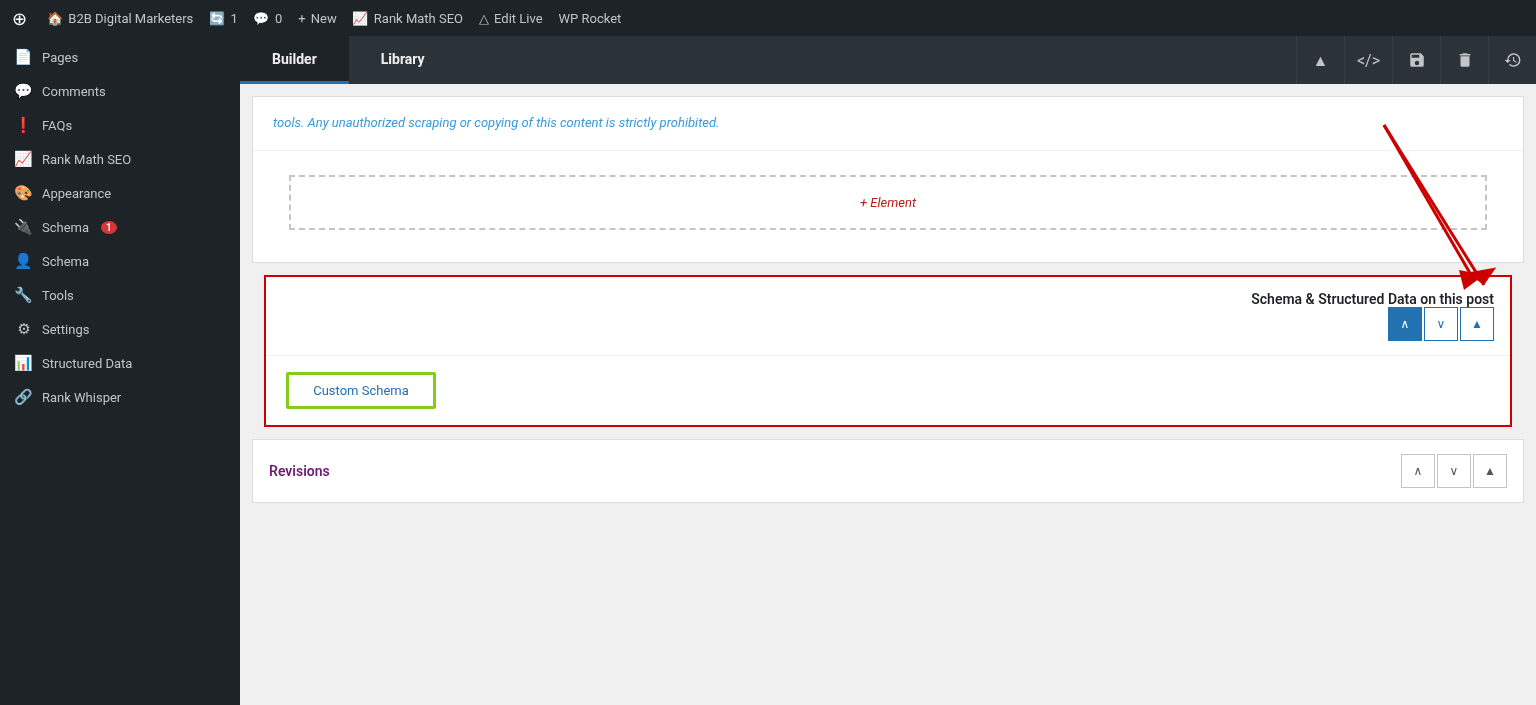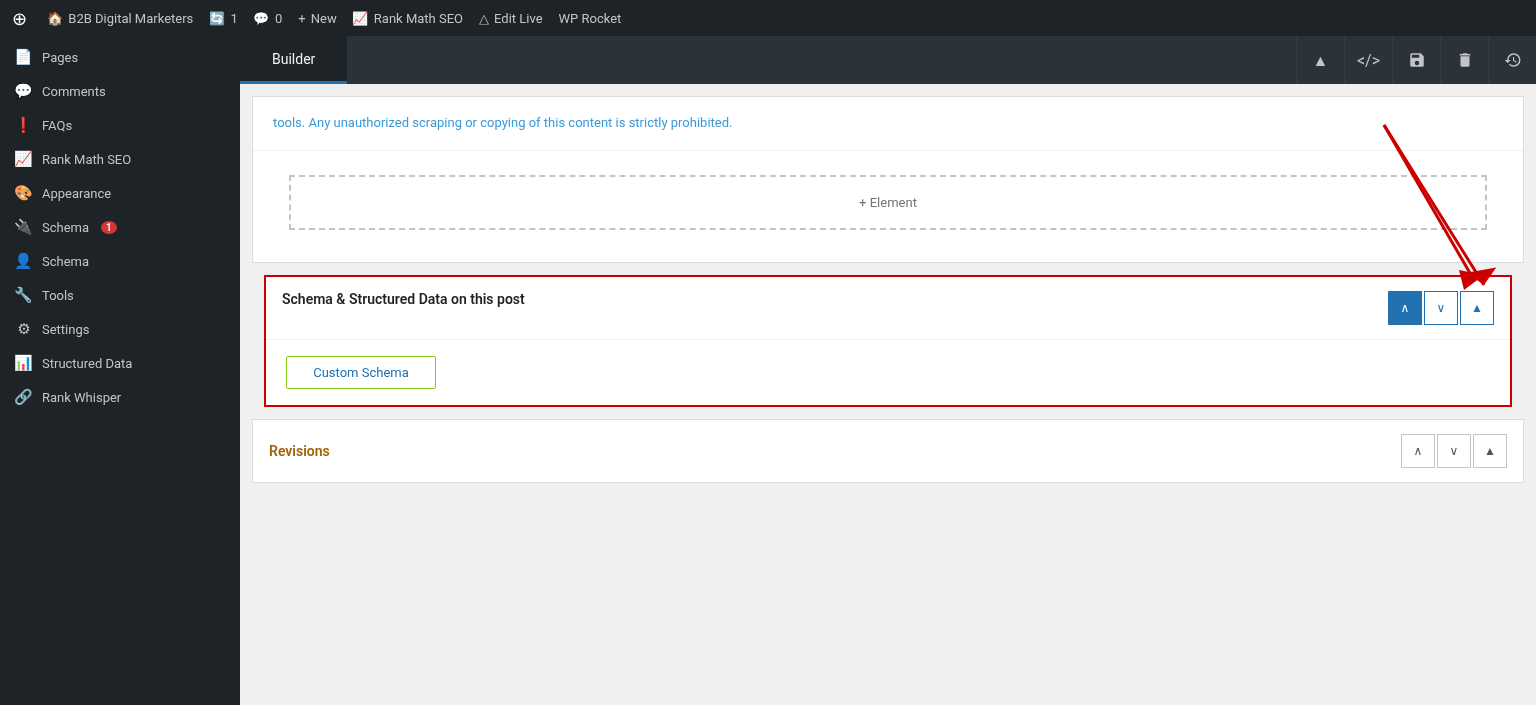--- a/index.html
+++ b/index.html
@@ -76,21 +76,21 @@
       align-items: stretch;
       height: 48px;
       flex-shrink: 0;
     }
     .builder-tab {
       padding: 0 32px;
       display: flex;
       align-items: center;
       color: #f0f0f1;
       font-size: 14px;
-      font-weight: 400;
+      font-weight: 700;
       cursor: pointer;
       border-bottom: 3px solid transparent;
     }
     .builder-tab.active { background: #1d2327; border-bottom-color: #2271b1; }
     .builder-tab-spacer { flex: 1; }
     .builder-icon-btn {
       width: 48px;
       display: flex;
       align-items: center;
       justify-content: center;
@@ -105,55 +105,57 @@
       padding: 0;
       max-width: 1350px;
       margin: 0 auto;
     }
 
     
     .content-card {
       background: #fff;
       border: 1px solid #dcdcde;
       margin: 12px 12px;
+      font-style: italic;
     }
 
     
     .text-area-content {
       padding: 16px 20px;
       color: #3a9ad9;
       font-size: 13px;
       line-height: 1.6;
       border-bottom: 1px solid #f0f0f1;
     }
 
     
     .add-element-area {
       border: 2px dashed #c3c4c7;
       margin: 16px 20px;
       padding: 18px;
       text-align: center;
-      color: #737373;
+      color: #b91c1c;
       font-size: 13px;
       cursor: pointer;
     }
 
     
     .schema-section {
       border: 2px solid #cc0000;
       margin: 12px 12px;
       background: #fff;
       position: relative;
     }
 
     .schema-header {
       display: flex;
-      align-items: flex-start;
+      align-items: flex-end;
       padding: 14px 16px;
       border-bottom: 1px solid #f0f0f1;
+      flex-direction: column;
     }
     .schema-title {
       font-size: 14px;
       font-weight: 600;
       color: #1d2327;
       flex: 1;
     }
     .schema-controls {
       display: flex;
       gap: 2px;
@@ -171,21 +173,21 @@
       color: #2271b1;
     }
     .schema-ctrl-btn.active { background: #2271b1; color: #fff; }
 
     .schema-body {
       padding: 16px 20px;
     }
     .custom-schema-btn {
       display: inline-block;
       padding: 8px 18px;
-      border: 1px solid #84cc16;
+      border: 3px solid #84cc16;
       background: #fff;
       color: #2271b1;
       font-size: 13px;
       cursor: pointer;
       border-radius: 2px;
       text-decoration: none;
       min-width: 150px;
       text-align: center;
     }
 
@@ -196,21 +198,21 @@
       margin: 12px 12px;
     }
     .revisions-header {
       display: flex;
       align-items: center;
       padding: 14px 16px;
     }
     .revisions-title {
       font-size: 14px;
       font-weight: 600;
-      color: #a16207;
+      color: #701a75;
       flex: 1;
     }
     .revisions-controls {
       display: flex;
       gap: 2px;
     }
     .rev-ctrl-btn {
       width: 34px;
       height: 34px;
       display: flex;
@@ -310,20 +312,23 @@
       <span class="icon">🔗</span>
       <span>Rank Whisper</span>
     </div>
   </nav>
 
   <div id="content-area">
 
     <div id="builder-toolbar">
       <div class="builder-tab active">
         <span>Builder</span>
+      </div>
+      <div class="builder-tab">
+        <span>Library</span>
       </div>
       <div class="builder-tab-spacer"></div>
       <div class="builder-icon-btn" title="Upload">▲</div>
       <div class="builder-icon-btn" title="Code">&lt;/&gt;</div>
       <div class="builder-icon-btn" title="Save">
         <svg width="18" height="18" viewBox="0 0 24 24" fill="currentColor">
             <path d="M17 3H5a2 2 0 00-2 2v14a2 2 0 002 2h14a2 2 0 002-2V7l-4-4zm-5 16a3 3 0 110-6 3 3 0 010 6zm3-10H5V5h10v4z"></path>
           </svg>
       </div>
       <div class="builder-icon-btn" title="Delete">

